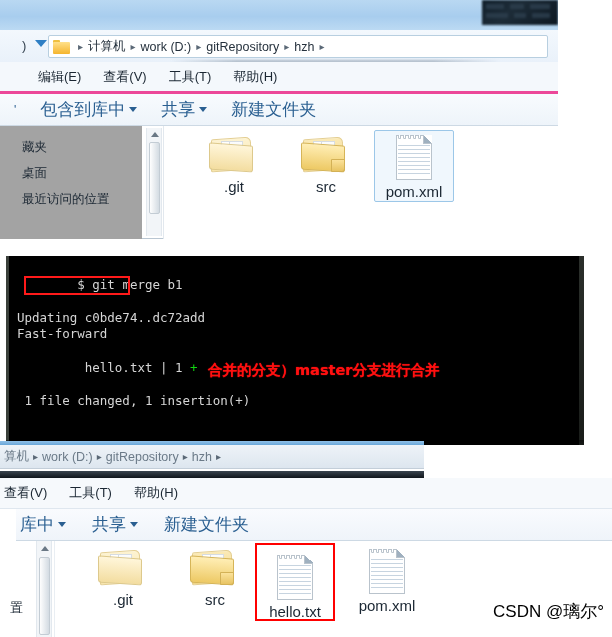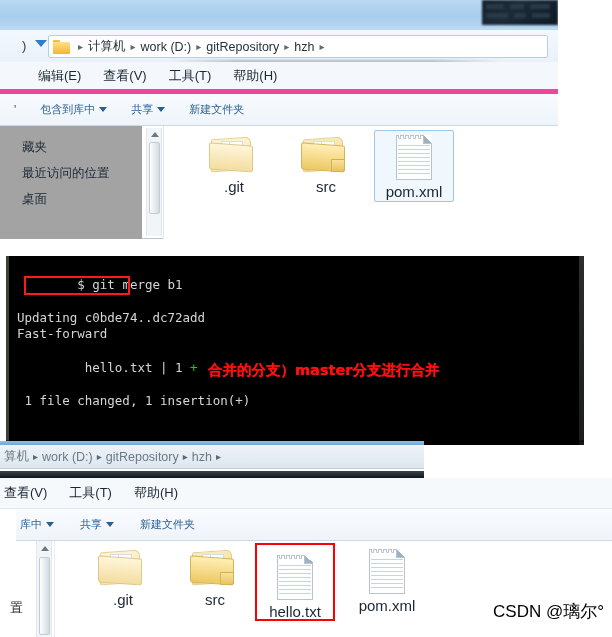--- a/index.html
+++ b/index.html
@@ -61,31 +61,31 @@
   .crumb-sep {
     font-size:10px; color:#5a6876; padding:0 3px;
   }
   .addr-shadow {
     position:absolute; left:170px; top:60px; width:330px; height:3px;
     background:linear-gradient(90deg,rgba(80,100,120,0) 0%,rgba(80,100,120,.38) 20%,rgba(80,100,120,.38) 80%,rgba(80,100,120,0) 100%);
     filter: blur(1px);
   }
   .win-menubar {
     position:absolute; left:0; top:62px; width:558px; height:32px;
-    background:#f4f8fc; border-bottom:5px solid #ec4899;
+    background:#f4f8fc; border-bottom:3px solid #ec4899;
     display:flex; align-items:center; padding-left:38px; gap:22px;
   }
   .menu-item { font-size:13px; color:#1b2733; white-space:nowrap; }
   .win-toolbar {
     position:absolute; left:0; top:94px; width:558px; height:32px;
     background: linear-gradient(180deg,#f8fbfe 0%, #eef4fa 100%);
     border-bottom:1px solid #cdd9e4;
     display:flex; align-items:center; padding-left:14px; gap:24px;
   }
-  .tool-item { font-size:11px; color:#2a5f91; white-space:nowrap; display:flex;align-items:center;gap:4px;}
+  .tool-item { font-size:17px; color:#2a5f91; white-space:nowrap; display:flex;align-items:center;gap:4px;}
   .caret { width:0;height:0;border-left:4px solid transparent;border-right:4px solid transparent;border-top:5px solid #2a5f91; display:inline-block;}
   .win-body-top {
     position:absolute; left:0; top:126px; width:558px; height:113px;
     background:#ffffff; border-bottom:1px solid #b9c6d2;
   }
   .nav-pane {
     position:absolute; left:0; top:0; width:142px; height:113px; background:#a3a3a3;
     padding:8px 0 0 22px;
   }
   .nav-row { font-size:12.5px; color:#1b2733; line-height:26px; white-space:nowrap; }
@@ -315,22 +315,22 @@
       <span class="tool-item">
         <span>共享</span>
         <span class="caret"></span>
       </span>
       <span class="tool-item">新建文件夹</span>
     </div>
 
     <div class="win-body-top">
       <div class="nav-pane">
         <div class="nav-row">藏夹</div>
+        <div class="nav-row">桌面</div>
         <div class="nav-row">最近访问的位置</div>
-        <div class="nav-row">桌面</div>
       </div>
       <div class="vscroll">
         <div class="up-arrow"></div>
         <div class="thumb"></div>
       </div>
 
       <div class="file-pane-top">
         <div class="file-tile" style="left:30px;">
           <div class="ficon">
             <span class="back"></span>

